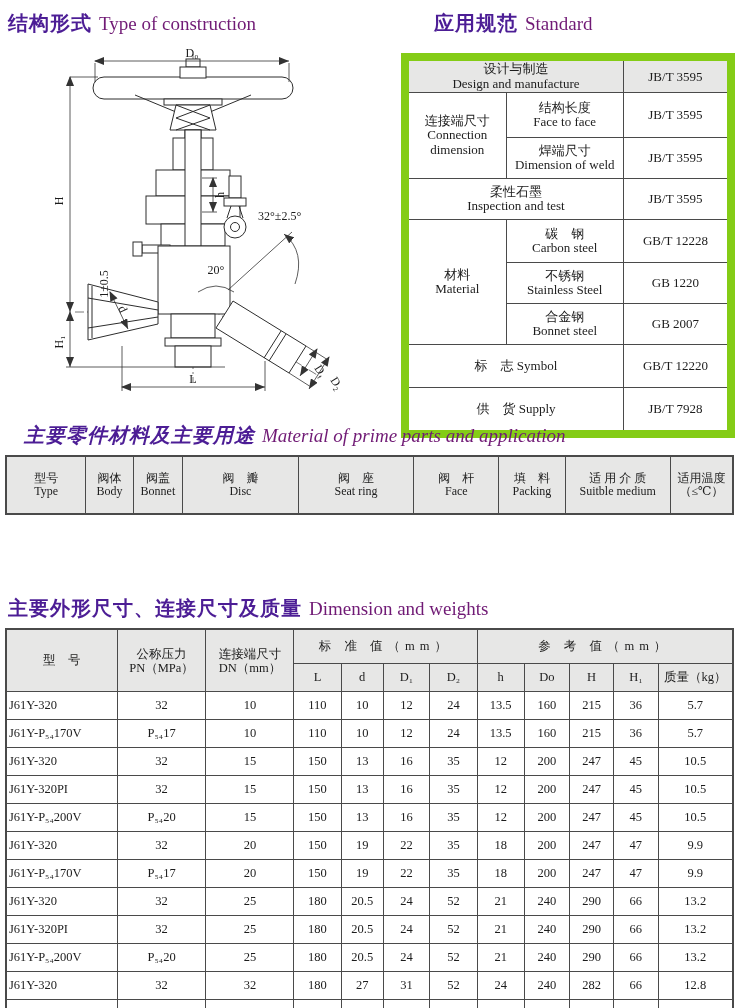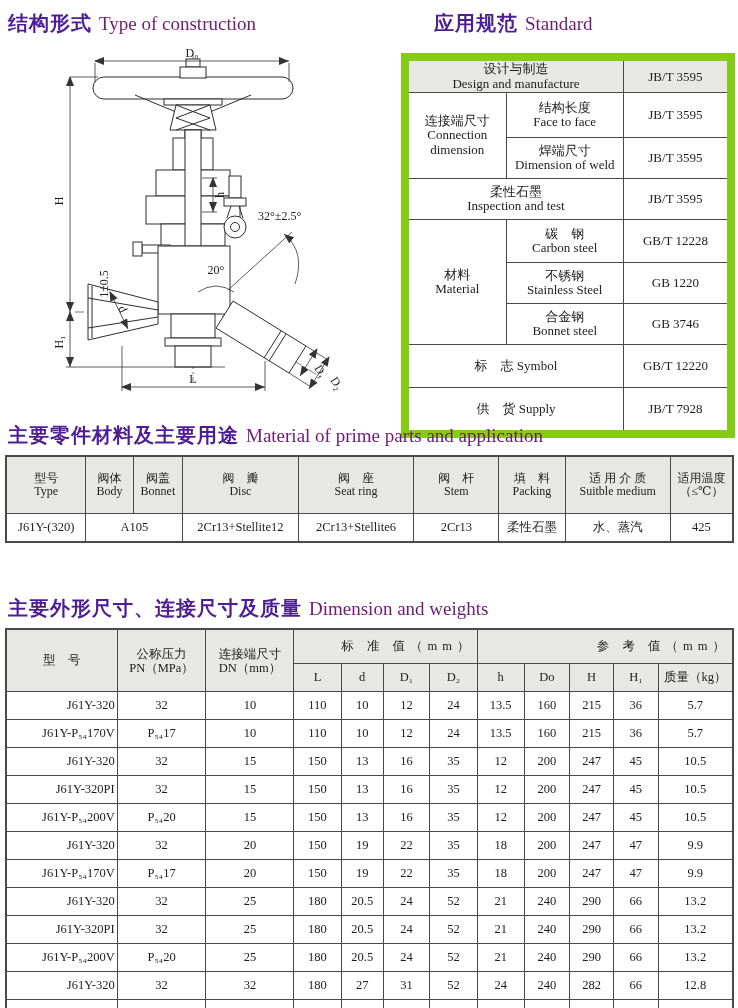--- a/index.html
+++ b/index.html
@@ -19,23 +19,23 @@
   .std-table tr.h44 td{height:42px;}
   .std-table tr.h42 td{height:40px;}
   
   .mat-table{position:absolute;left:5px;top:455px;width:729px;font-size:12px;border:2px solid #4a4a4a;}
   .mat-table thead th{height:54px;line-height:1.25;background:#e7e7e6;}
   .mat-table tbody td{height:25px;font-size:12.5px;}
   
   .dim-table{position:absolute;left:5px;top:628px;width:729px;font-size:12.5px;border:2px solid #4a4a4a;}
   .dim-table thead tr.g1 th{height:31px;background:#e7e7e6;line-height:1.2;}
   .dim-table thead tr.g2 th{height:25px;background:#e7e7e6;}
-  .dim-table thead .sp{letter-spacing:5px;text-align:right;}
+  .dim-table thead .sp{letter-spacing:5px;}
   .dim-table tbody td{height:25px;}
-  .dim-table tbody td.lt{text-align:right;}
+  .dim-table tbody td.lt{text-align:left;}
   
   .draw{position:absolute;left:30px;top:46px;width:360px;height:372px;}
   .draw text{font-family:"Liberation Serif","DejaVu Serif",serif;font-size:12px;fill:#1c1c1c;}
   .ln{stroke:#2d2d2d;stroke-width:1;fill:none;}
   .fw{stroke:#2d2d2d;stroke-width:1;fill:#ffffff;}
   .cl{stroke:#555;stroke-width:0.8;fill:none;stroke-dasharray:9 3 2 3;}
   .dm{stroke:#333;stroke-width:0.8;fill:none;}
 </style>
 </head>
 <body>
@@ -189,40 +189,40 @@
         <span>不锈钢</span>
         <span>Stainless Steel</span>
       </td>
       <td>GB 1220</td>
     </tr>
     <tr>
       <td class="two">
         <span>合金钢</span>
         <span>Bonnet steel</span>
       </td>
-      <td>GB 3746</td>
+      <td>GB 2007</td>
     </tr>
     <tr class="h42">
       <td colspan="2">
         <span>标　志</span>
         <span>Symbol</span>
       </td>
       <td>GB/T 12220</td>
     </tr>
     <tr class="h42">
       <td colspan="2">
         <span>供　货</span>
         <span>Supply</span>
       </td>
       <td>JB/T 7928</td>
     </tr>
   </tbody>
     </table>
 
-  <div class="sec-title" style="left:8px;top:425px;">
+  <div class="sec-title" style="left:24px;top:425px;font-style:italic;">
     <span class="zh">主要零件材料及主要用途</span><span class="en">Material of prime parts and application</span>
   </div>
 
   <table class="mat-table">
     <colgroup>
       <col style="width:11%">
         <col style="width:6.5%">
         <col style="width:6.8%">
         <col style="width:15.9%">
       <col style="width:15.9%">
@@ -248,47 +248,37 @@
         <th class="two">
             <span>阀　瓣</span>
             <span>Disc</span>
           </th>
         <th class="two">
             <span>阀　座</span>
             <span>Seat ring</span>
           </th>
         <th class="two">
             <span>阀　杆</span>
-            <span>Stem</span>
+            <span>Face</span>
           </th>
         <th class="two">
             <span>填　料</span>
             <span>Packing</span>
           </th>
         <th class="two">
             <span>适 用 介 质</span>
             <span>Suitble medium</span>
           </th>
         <th class="two">
             <span>适用温度</span>
             <span>（≤℃）</span>
           </th>
       </tr>
     </thead>
     <tbody>
-      <tr>
-          <td>J61Y-(320)</td>
-          <td colspan="2">A105</td>
-          <td>2Cr13+Stellite12</td>
-          <td>2Cr13+Stellite6</td>
-          <td>2Cr13</td>
-          <td>柔性石墨</td>
-          <td>水、蒸汽</td>
-          <td>425</td>
-        </tr>
     </tbody>
   </table>
 
   <div class="sec-title" style="left:8px;top:598px;">
     <span class="zh">主要外形尺寸、连接尺寸及质量</span><span class="en">Dimension and weights</span>
   </div>
 
   <table class="dim-table">
     <colgroup>
       <col style="width:15.3%">

